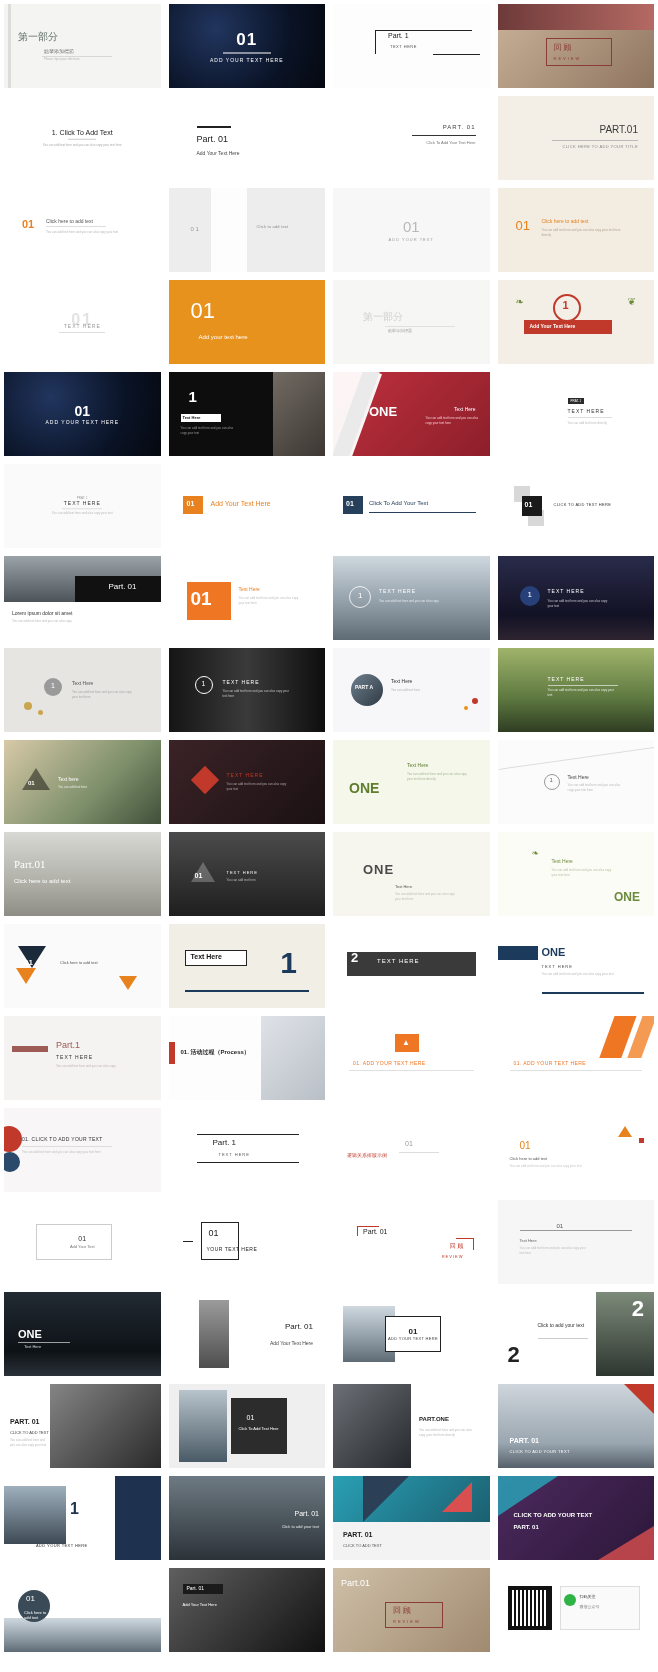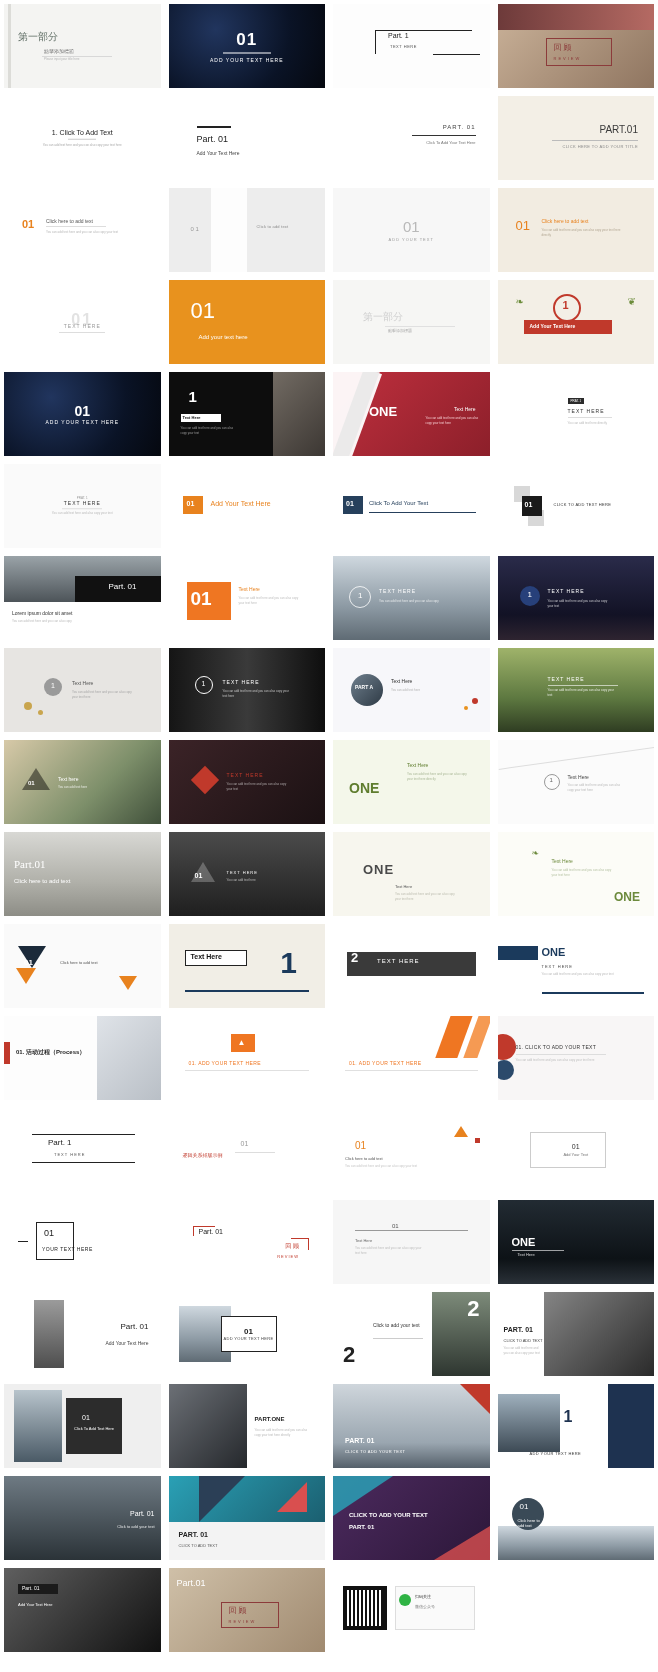--- a/index.html
+++ b/index.html
@@ -337,20 +337,26 @@
   </div>
 
   <div class="cell" style="background:#fff;">
     <div class="abs" style="left:0;top:22px;width:40px;height:14px;background:#1b3a5c;"></div>
     <div class="abs" style="left:44px;top:22px;font-size:11px;color:#1b3a5c;font-weight:700;">ONE</div>
     <div class="abs" style="left:44px;top:40px;font-size:4px;color:#444;letter-spacing:1px;">TEXT HERE</div>
     <div class="abs xtiny" style="left:44px;top:48px;width:80px;color:#bbb;">You can add text here and you can also copy your text</div>
     <div class="abs" style="left:44px;bottom:14px;right:10px;height:2px;background:#1b3a5c;"></div>
   </div>
 
+  <div class="cell" style="background:#f5f2f2;">
+    <div class="abs" style="left:8px;top:30px;width:36px;height:6px;background:#9e5a55;"></div>
+    <div class="abs" style="left:52px;top:24px;font-size:9px;color:#9e5a55;">Part.1</div>
+    <div class="abs" style="left:52px;top:38px;font-size:5px;color:#333;letter-spacing:1px;">TEXT HERE</div>
+    <div class="abs xtiny" style="left:52px;top:48px;width:70px;color:#c2b5b5;">You can add text here and you can also copy</div>
+  </div>
 
   <div class="cell" style="background:#fdfdfd;">
     <div class="abs" style="right:0;top:0;width:64px;height:100%;background:linear-gradient(135deg,#dfe3e8,#b9bfc6);"></div>
     <div class="abs" style="left:0;top:26px;width:6px;height:22px;background:#c0392b;"></div>
     <div class="abs" style="left:12px;top:32px;font-size:6px;color:#222;font-weight:700;">01. 活动过程（Process）</div>
   </div>
 
   <div class="cell" style="background:#fff;">
     <div class="abs" style="left:62px;top:18px;width:24px;height:18px;background:#ef7622;"></div>
     <div class="abs" style="left:69px;top:22px;font-size:8px;color:#fff;">▲</div>

